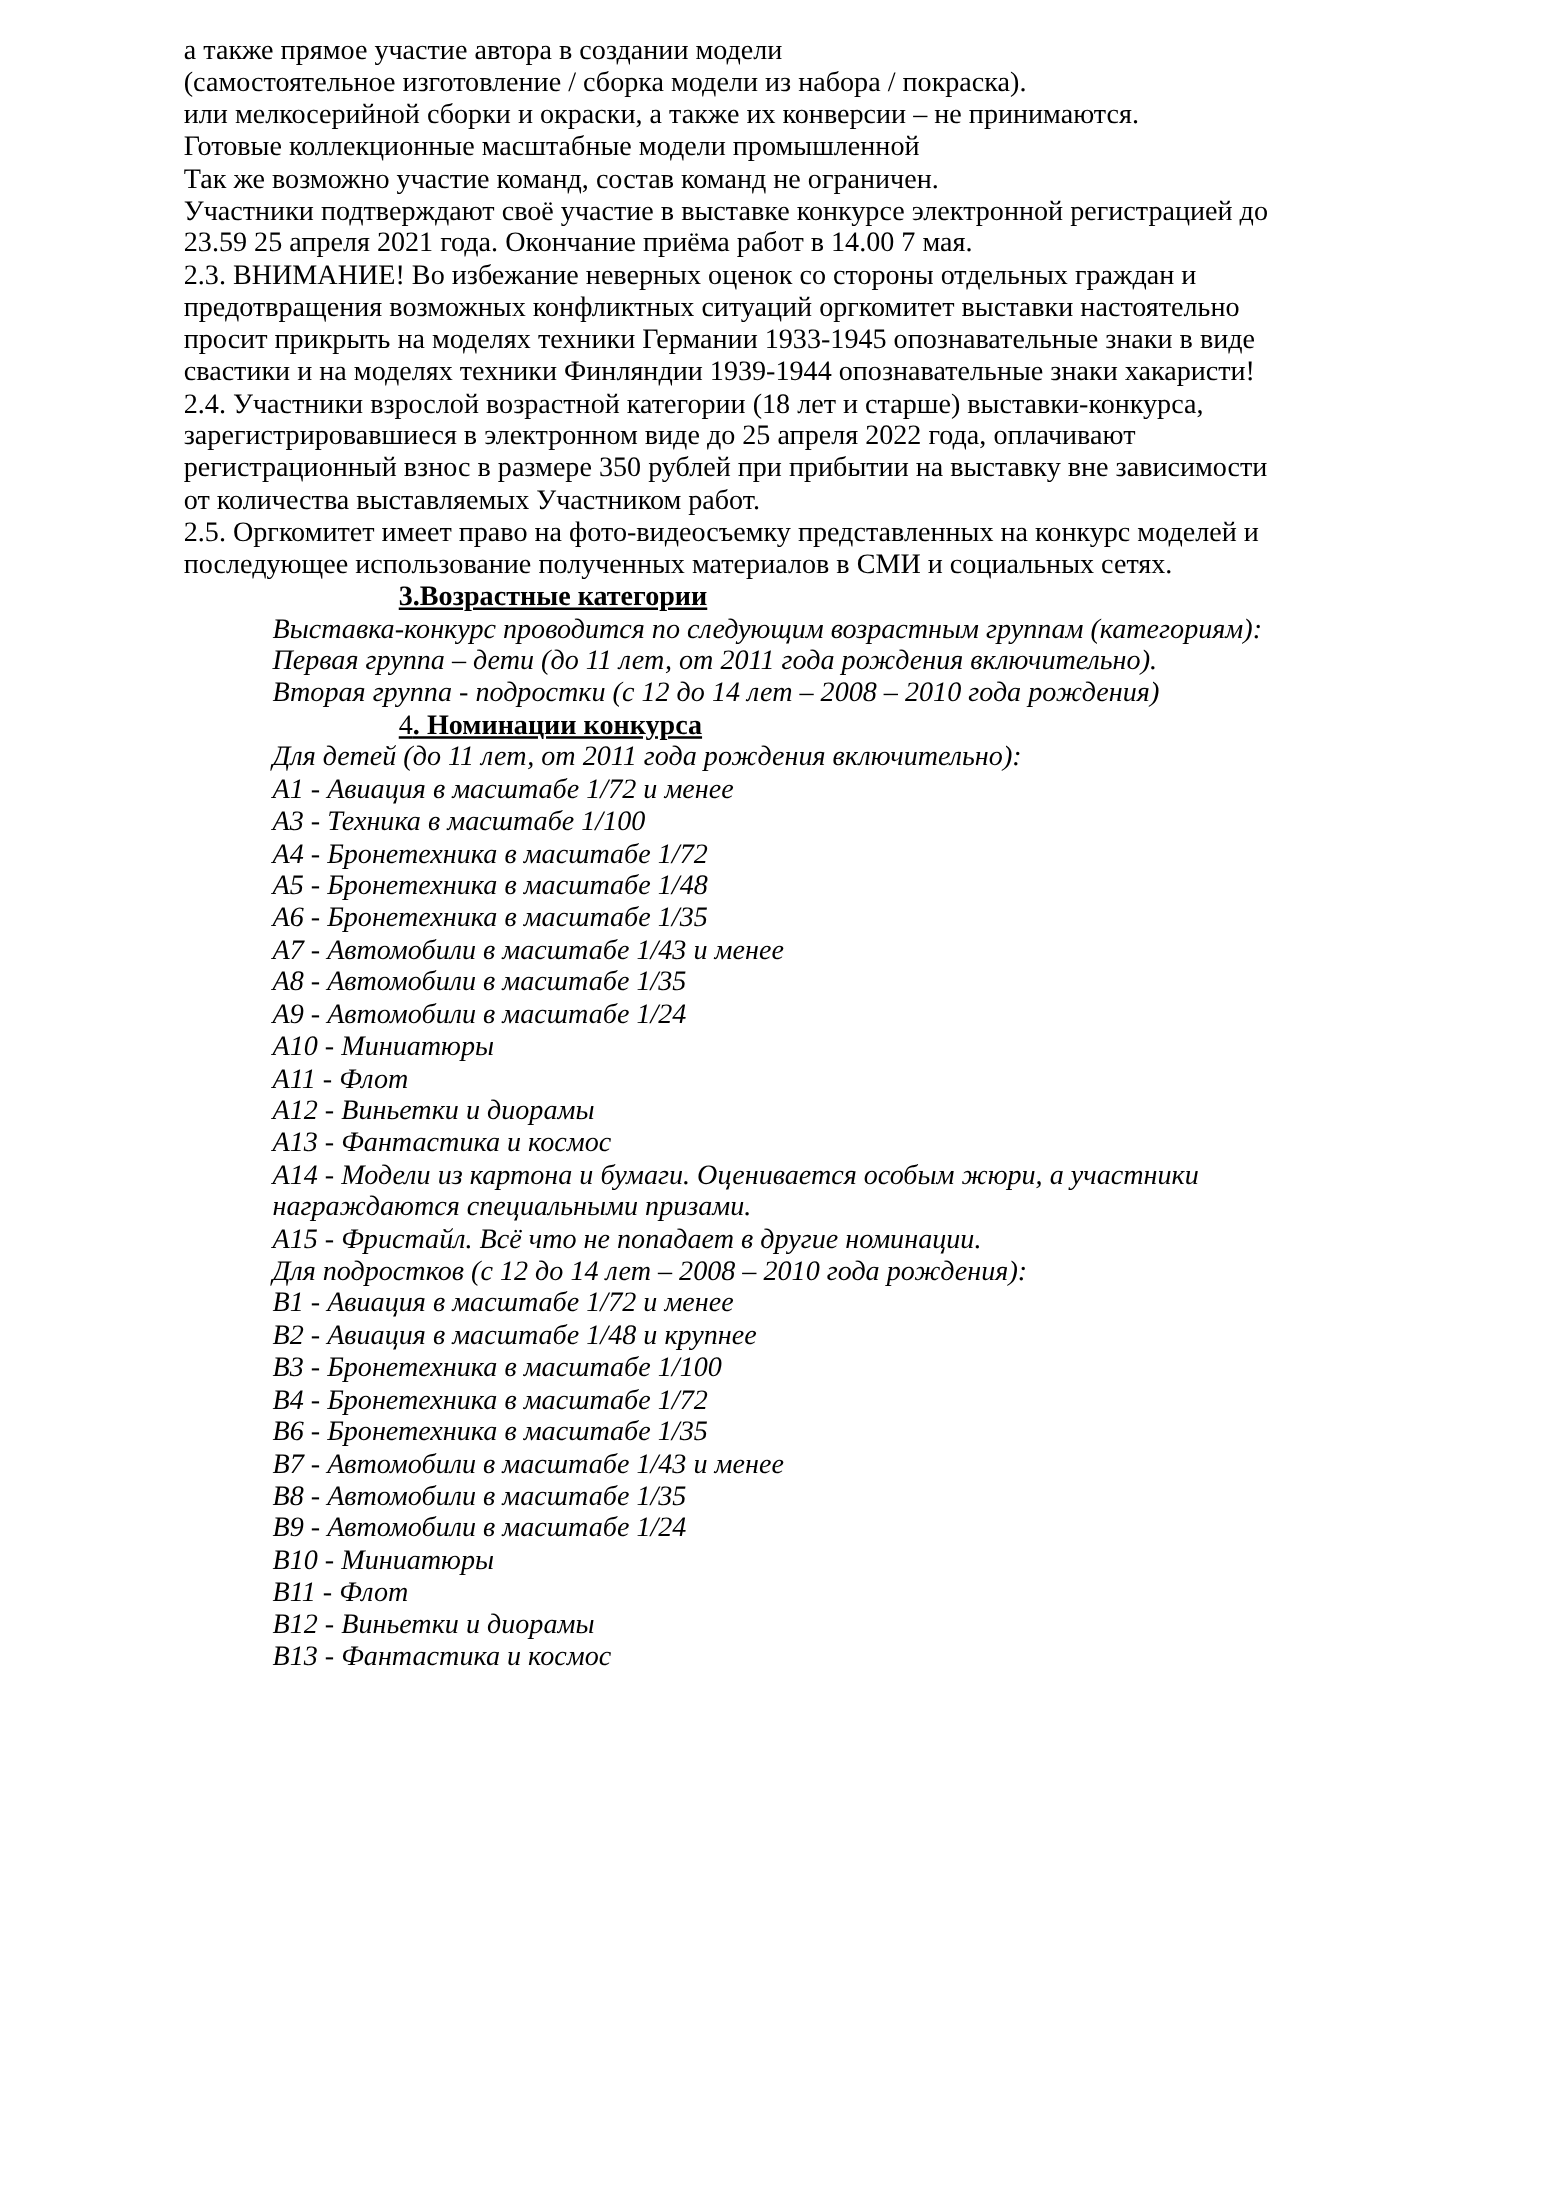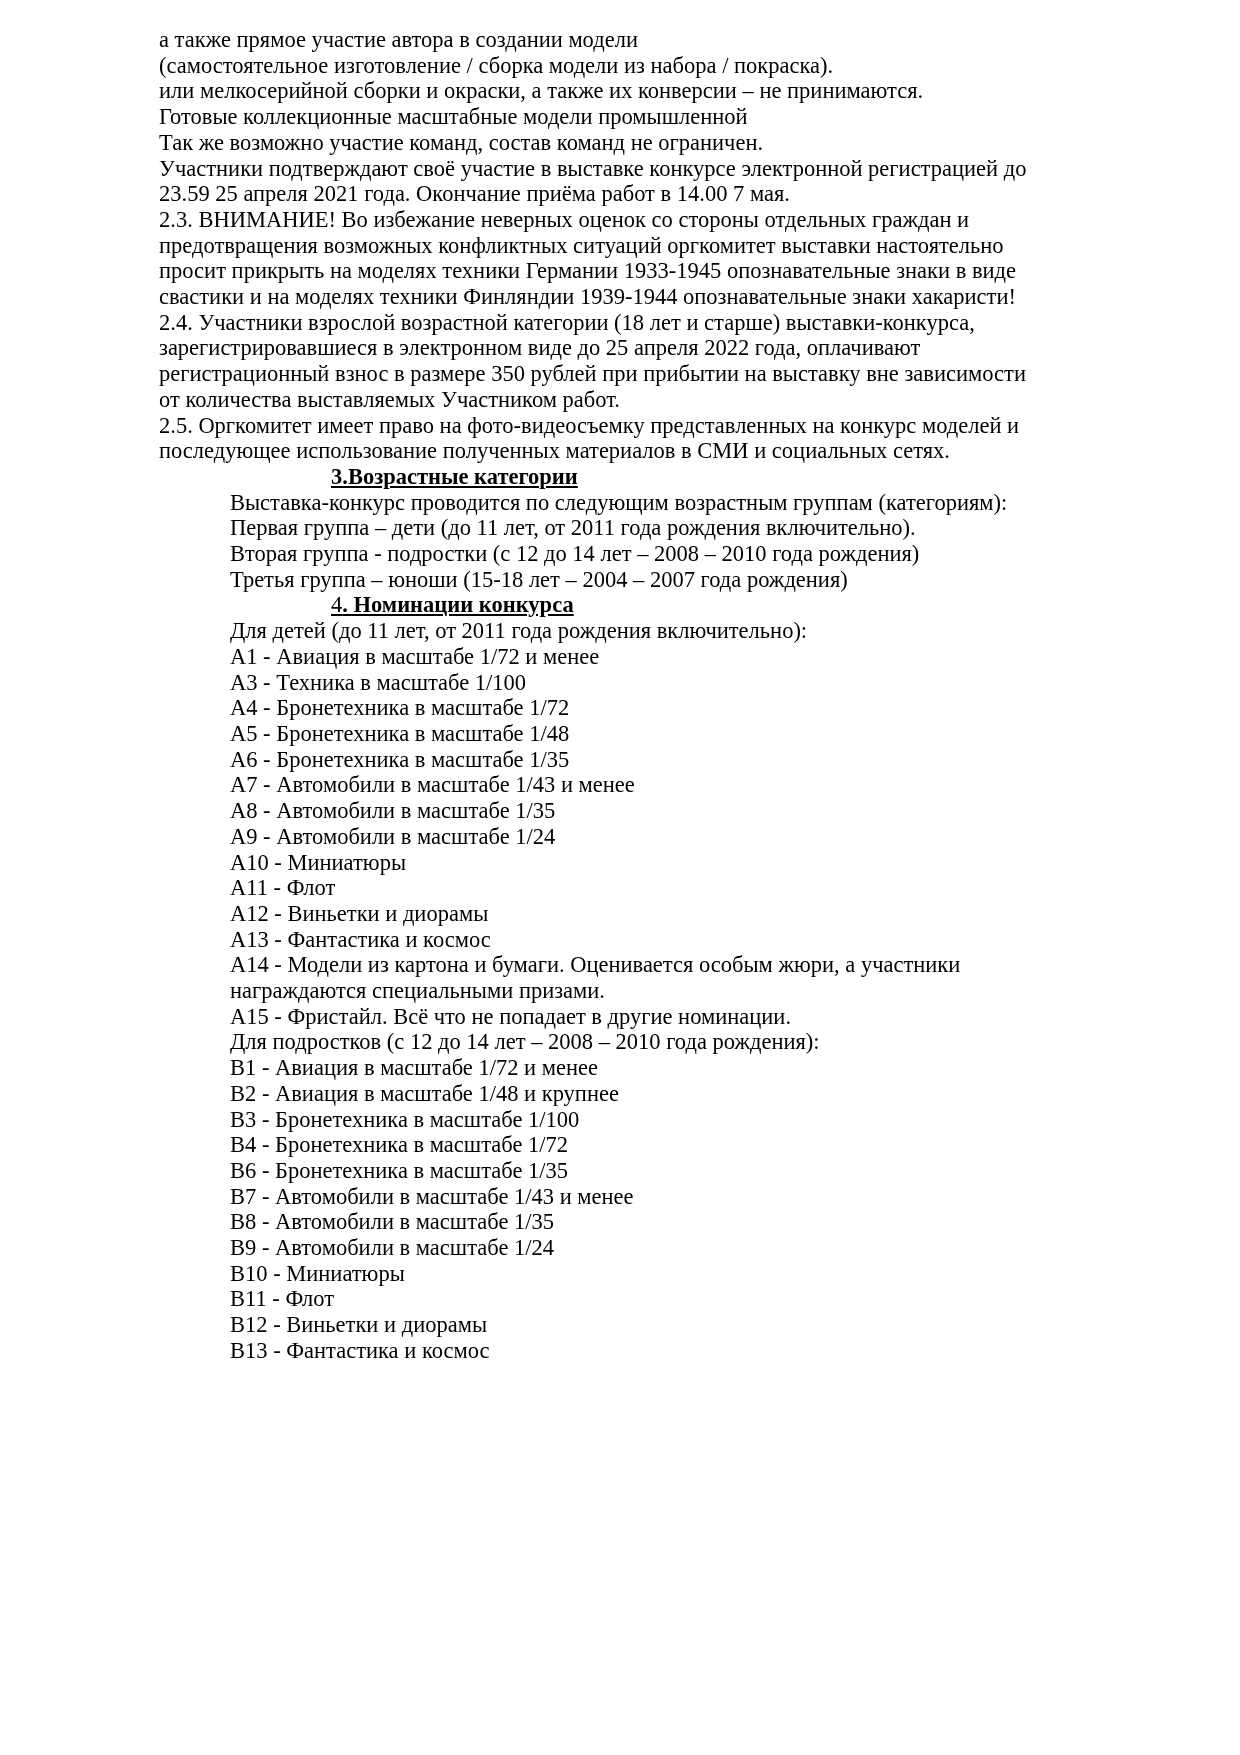--- a/index.html
+++ b/index.html
@@ -1,25 +1,25 @@
 <!DOCTYPE html>
 <html><head>
 <meta charset="utf-8">
 <style>
   html, body { margin: 0; padding: 0; background: #ffffff; }
   body {
     width: 1240px; height: 1755px; position: relative; overflow: hidden;
     font-family: "Liberation Serif", "DejaVu Serif", serif;
     color: #000000;
   }
-  .page { position: absolute; left: 159px; top: 27px; width: 1000px; }
+  .page { position: absolute; left: 147px; top: 27px; width: 1000px; }
   .line {
     font-size: 22.5px; line-height: 25.7px; white-space: nowrap;
   }
-  .indent { padding-left: 71px; }
+  .indent { padding-left: 71px; font-style: italic; }
   .heading {
     padding-left: 172px; font-weight: bold; text-decoration: underline;
   }
   .heading .num-normal { font-weight: normal; }
 </style>
 </head>
 <body>
 
 <div class="page">
   <div>
@@ -40,21 +40,20 @@
     <div class="line">от количества выставляемых Участником работ.</div>
     <div class="line">2.5. Оргкомитет имеет право на фото-видеосъемку представленных на конкурс моделей и</div>
     <div class="line">последующее использование полученных материалов в СМИ и социальных сетях.</div>
   </div>
 
   <div>
     <div class="line heading">3.Возрастные категории</div>
     <div class="line indent">Выставка-конкурс проводится по следующим возрастным группам (категориям):</div>
     <div class="line indent">Первая группа – дети (до 11 лет, от 2011 года рождения включительно).</div>
     <div class="line indent">Вторая группа - подростки (с 12 до 14 лет – 2008 – 2010 года рождения)</div>
-    <div class="line indent">Третья группа – юноши (15-18 лет – 2004 – 2007 года рождения)</div>
   </div>
 
   <div>
     <div class="line heading"><span class="num-normal">4</span><span>. Номинации конкурса</span></div>
     <div class="line indent">Для детей (до 11 лет, от 2011 года рождения включительно):</div>
     <div class="line indent">А1 - Авиация в масштабе 1/72 и менее</div>
     <div class="line indent">А3 - Техника в масштабе 1/100</div>
     <div class="line indent">А4 - Бронетехника в масштабе 1/72</div>
     <div class="line indent">А5 - Бронетехника в масштабе 1/48</div>
     <div class="line indent">А6 - Бронетехника в масштабе 1/35</div>

